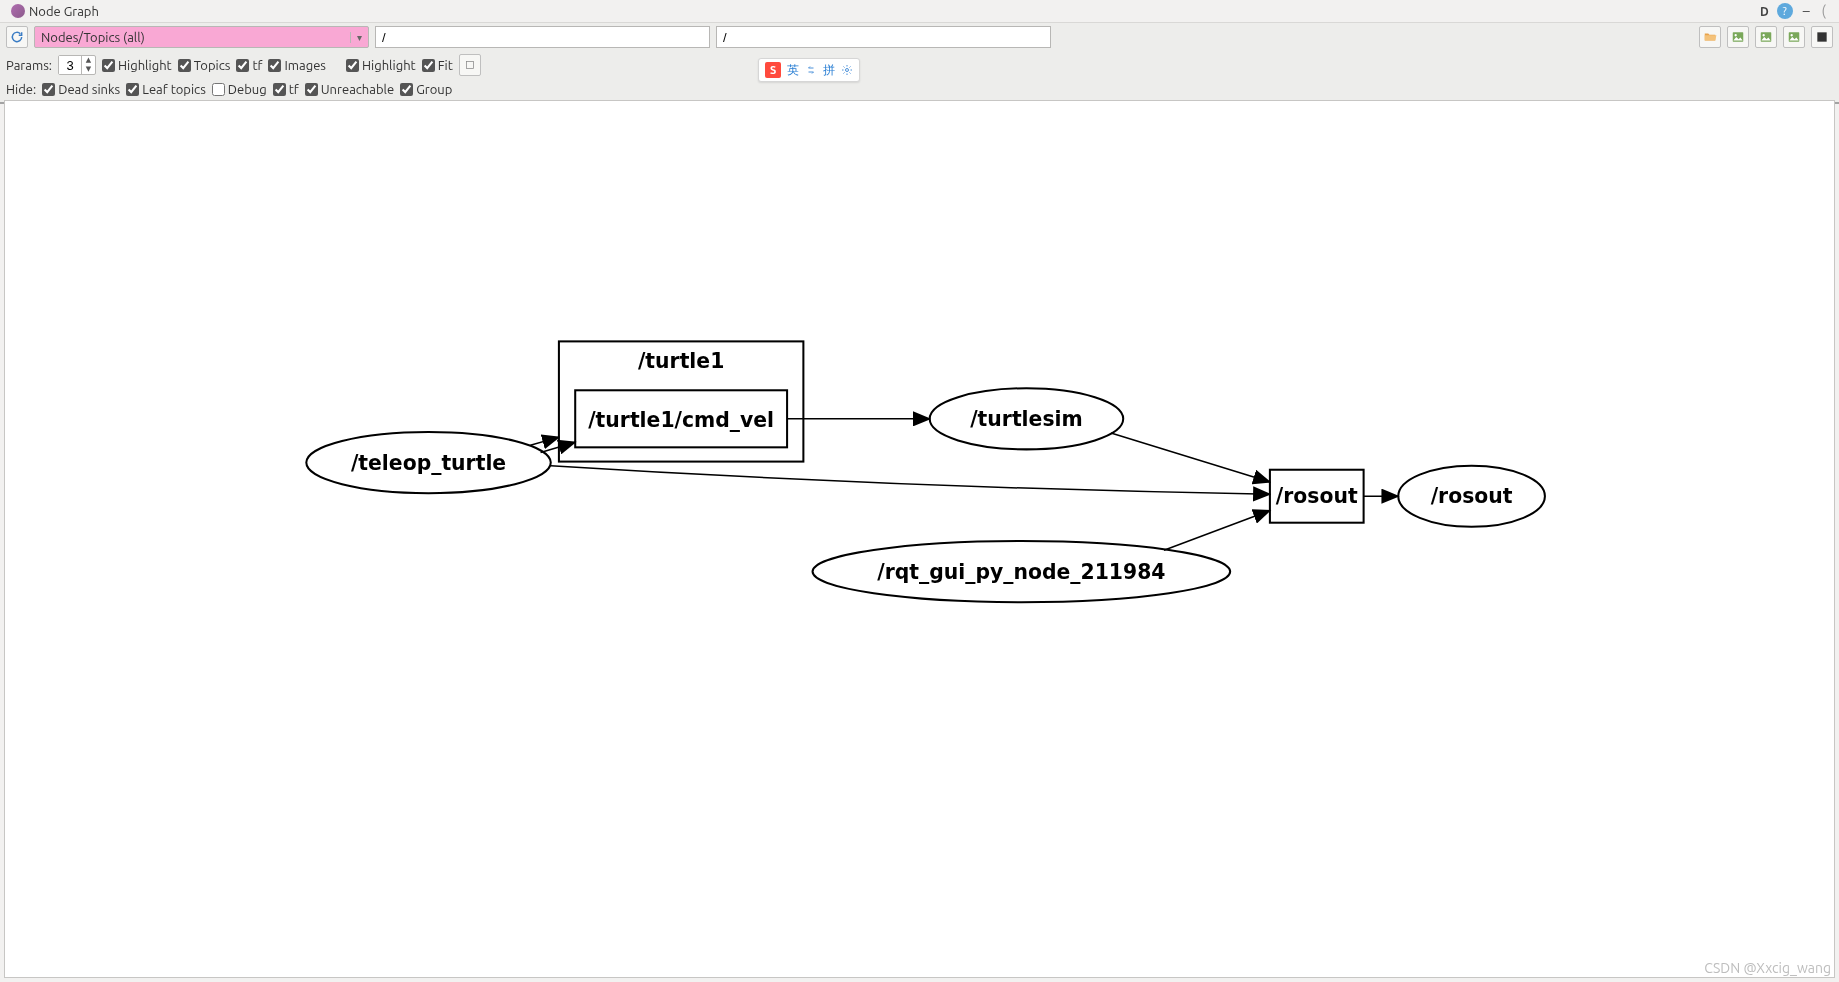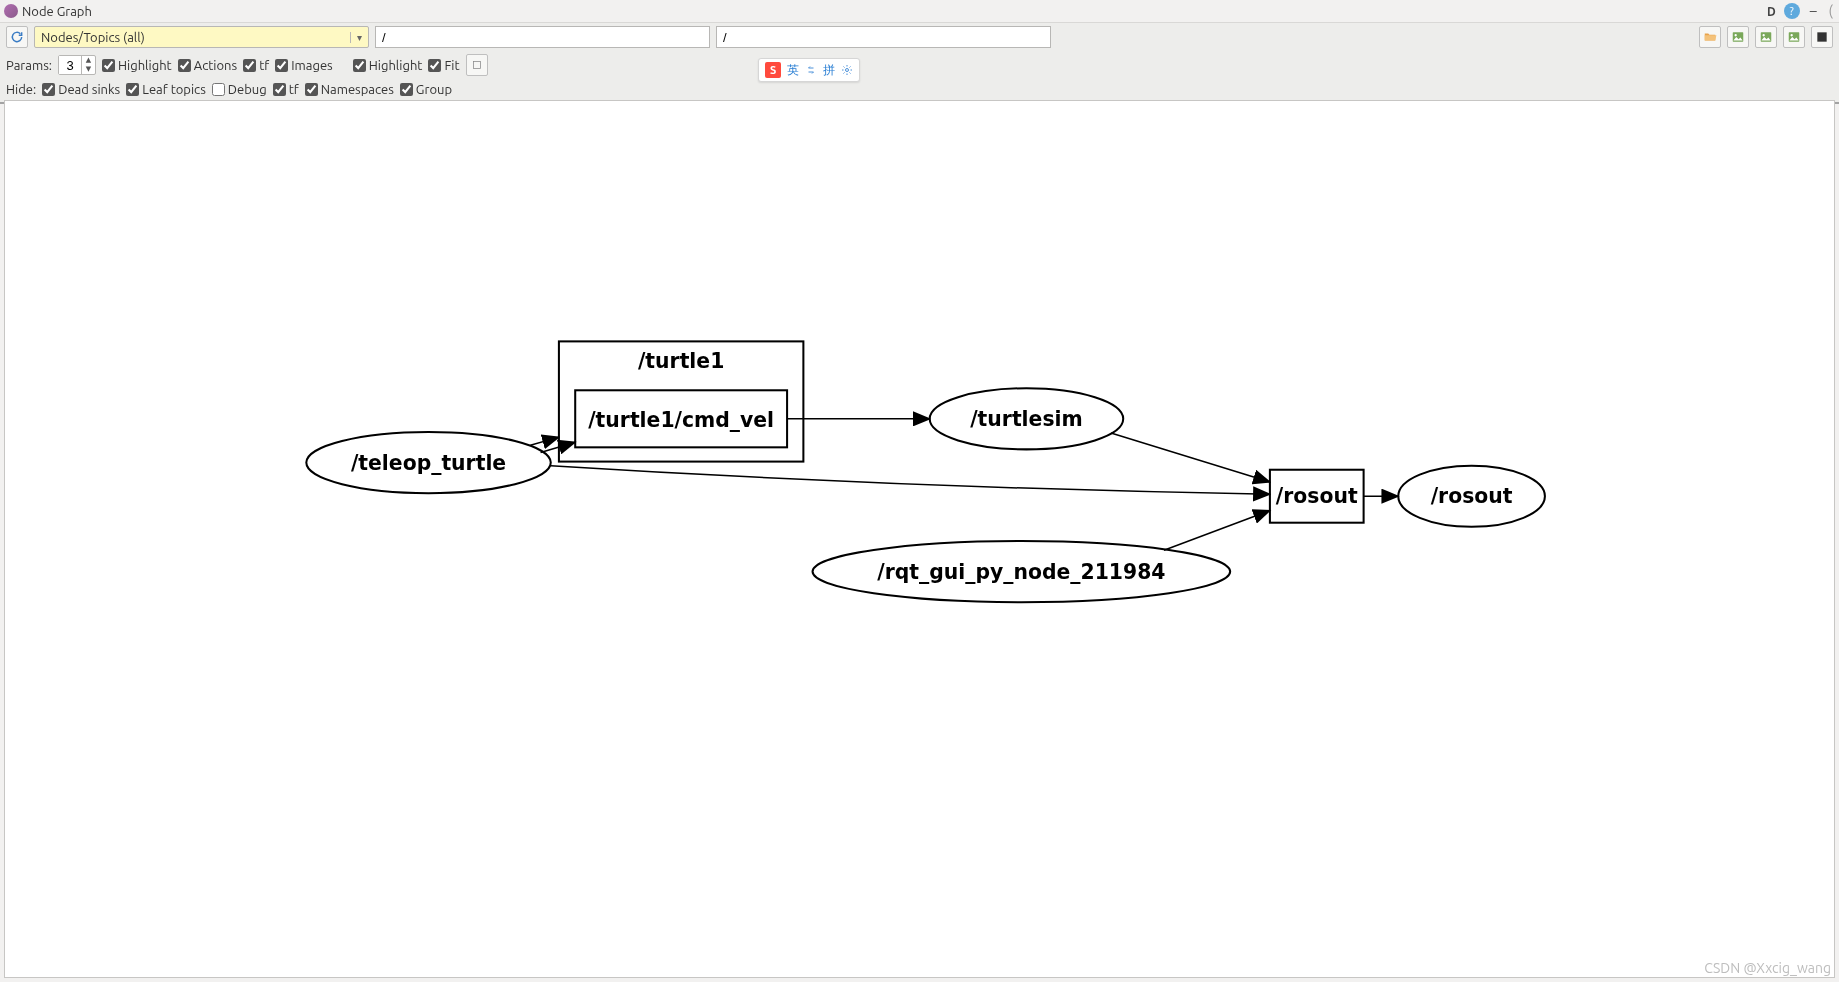--- a/index.html
+++ b/index.html
@@ -1,34 +1,34 @@
 <!DOCTYPE html>
 <html><head>
 <meta charset="utf-8">
 <style>
 * { box-sizing: border-box; margin: 0; padding: 0; }
 body { font-family: "Ubuntu", "DejaVu Sans", sans-serif; font-size: 13px; background: #f2f1f0; color: #333; width: 1839px; height: 982px; overflow: hidden; position: relative; }
 
 
-.titlebar { height: 22px; background: #f2f1f0; border-bottom: 0; display: flex; align-items: center; padding: 0 4px; }
+.titlebar { height: 22px; background: #f2f1f0; border-bottom: 0; display: flex; align-items: center; padding: 0 11px; }
 .titlebar .app-icon { width:14px; height:14px; border-radius:50%; background: linear-gradient(135deg,#b06db0,#8b5a8b); margin-right:4px; }
 .titlebar .title { font-size:13px; }
 .titlebar .controls { margin-left:auto; display:flex; align-items:center; gap:8px; }
 .titlebar .dbtn { font-weight:bold; font-size:12px; color:#444; }
 .titlebar .help { width:16px; height:16px; border-radius:50%; background:#5ea9dd; color:#fff; font-size:11px; display:flex; align-items:center; justify-content:center; }
 .titlebar .dash { font-size:14px; color:#555; padding:0 2px; }
 
 
 .toolbar { background: #ededeb; padding: 3px 6px; display:flex; align-items:center; gap:6px; }
 .toolbar.row1 { border-top:1px solid #d9d8d6; }
 .toolbar.row2 { }
 .toolbar.row3 { padding-bottom:6px; border-bottom:2px solid #a3a3a3; }
 .refresh-btn { width:22px; height:22px; border:1px solid #bfbfbf; border-radius:2px; background:#f7f7f5; display:flex; align-items:center; justify-content:center; cursor:pointer; }
 .refresh-btn svg { width:14px; height:14px; }
-.combo { display:flex; align-items:center; border:1px solid #b8b7b5; background:#fef9c3; height:22px; border-radius:2px; width:335px; }
+.combo { display:flex; align-items:center; border:1px solid #b8b7b5; background:#f9a8d4; height:22px; border-radius:2px; width:335px; }
 .combo span.txt { padding:0 6px; flex:1; font-size:13px; }
 .combo .arrow { width:18px; text-align:center; border-left:1px solid #b8b7b5; color:#666; font-size:10px; }
 .textinput { height:22px; border:1px solid #b8b7b5; background:#fff; padding:0 6px; font-size:13px; }
 .textinput.filter1 { width:335px; }
 .textinput.filter2 { width:335px; }
 .label { font-size:13px; color:#333; }
 .spinner { display:flex; border:1px solid #b8b7b5; background:#fff; height:20px; border-radius:2px; }
 .spinner input { width:22px; border:none; text-align:center; font-size:13px; padding:0; }
 .spinner .spin { width:14px; display:flex; flex-direction:column; border-left:1px solid #b8b7b5;}
 .spinner .spin div { flex:1; font-size:7px; text-align:center; line-height:1; color:#555;}
@@ -126,21 +126,21 @@
         <div>▲</div>
         <div>▼</div>
       </div>
   </div>
   <label class="chk">
       <input type="checkbox" checked="" style="">
       <span>Highlight</span>
     </label>
   <label class="chk">
       <input type="checkbox" checked="" style="">
-      <span>Actions</span>
+      <span>Topics</span>
     </label>
   <label class="chk">
       <input type="checkbox" checked="" style="">
       <span>tf</span>
     </label>
   <label class="chk">
       <input type="checkbox" checked="" style="">
       <span>Images</span>
     </label>
   <span style="width:8px;"></span>
@@ -172,21 +172,21 @@
   <label class="chk">
       <input type="checkbox" style="">
       <span>Debug</span>
     </label>
   <label class="chk">
       <input type="checkbox" checked="" style="">
       <span>tf</span>
     </label>
   <label class="chk">
       <input type="checkbox" checked="" style="">
-      <span>Namespaces</span>
+      <span>Unreachable</span>
     </label>
   <label class="chk">
       <input type="checkbox" checked="" style="">
       <span>Group</span>
     </label>
 </div>
 
 <div class="ime">
   <div class="slogo">S</div>
   <span class="t">英</span>

